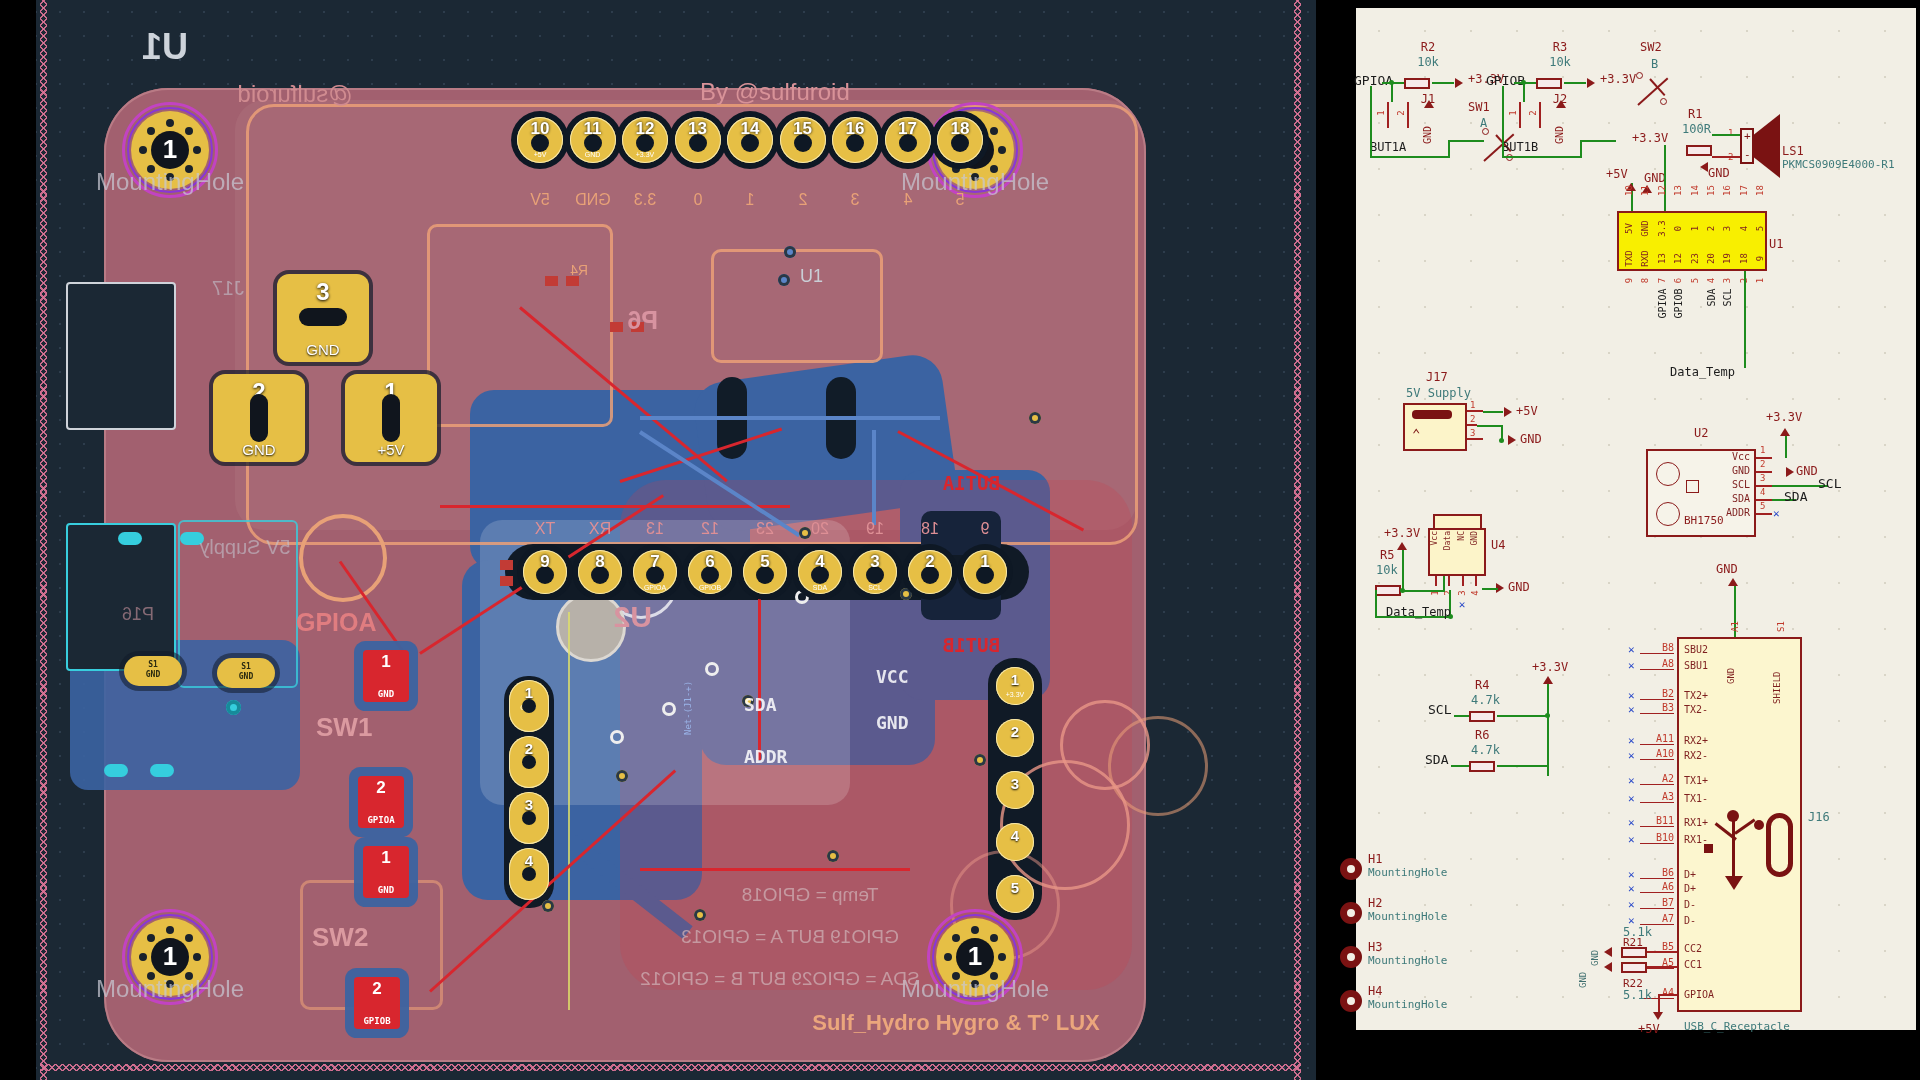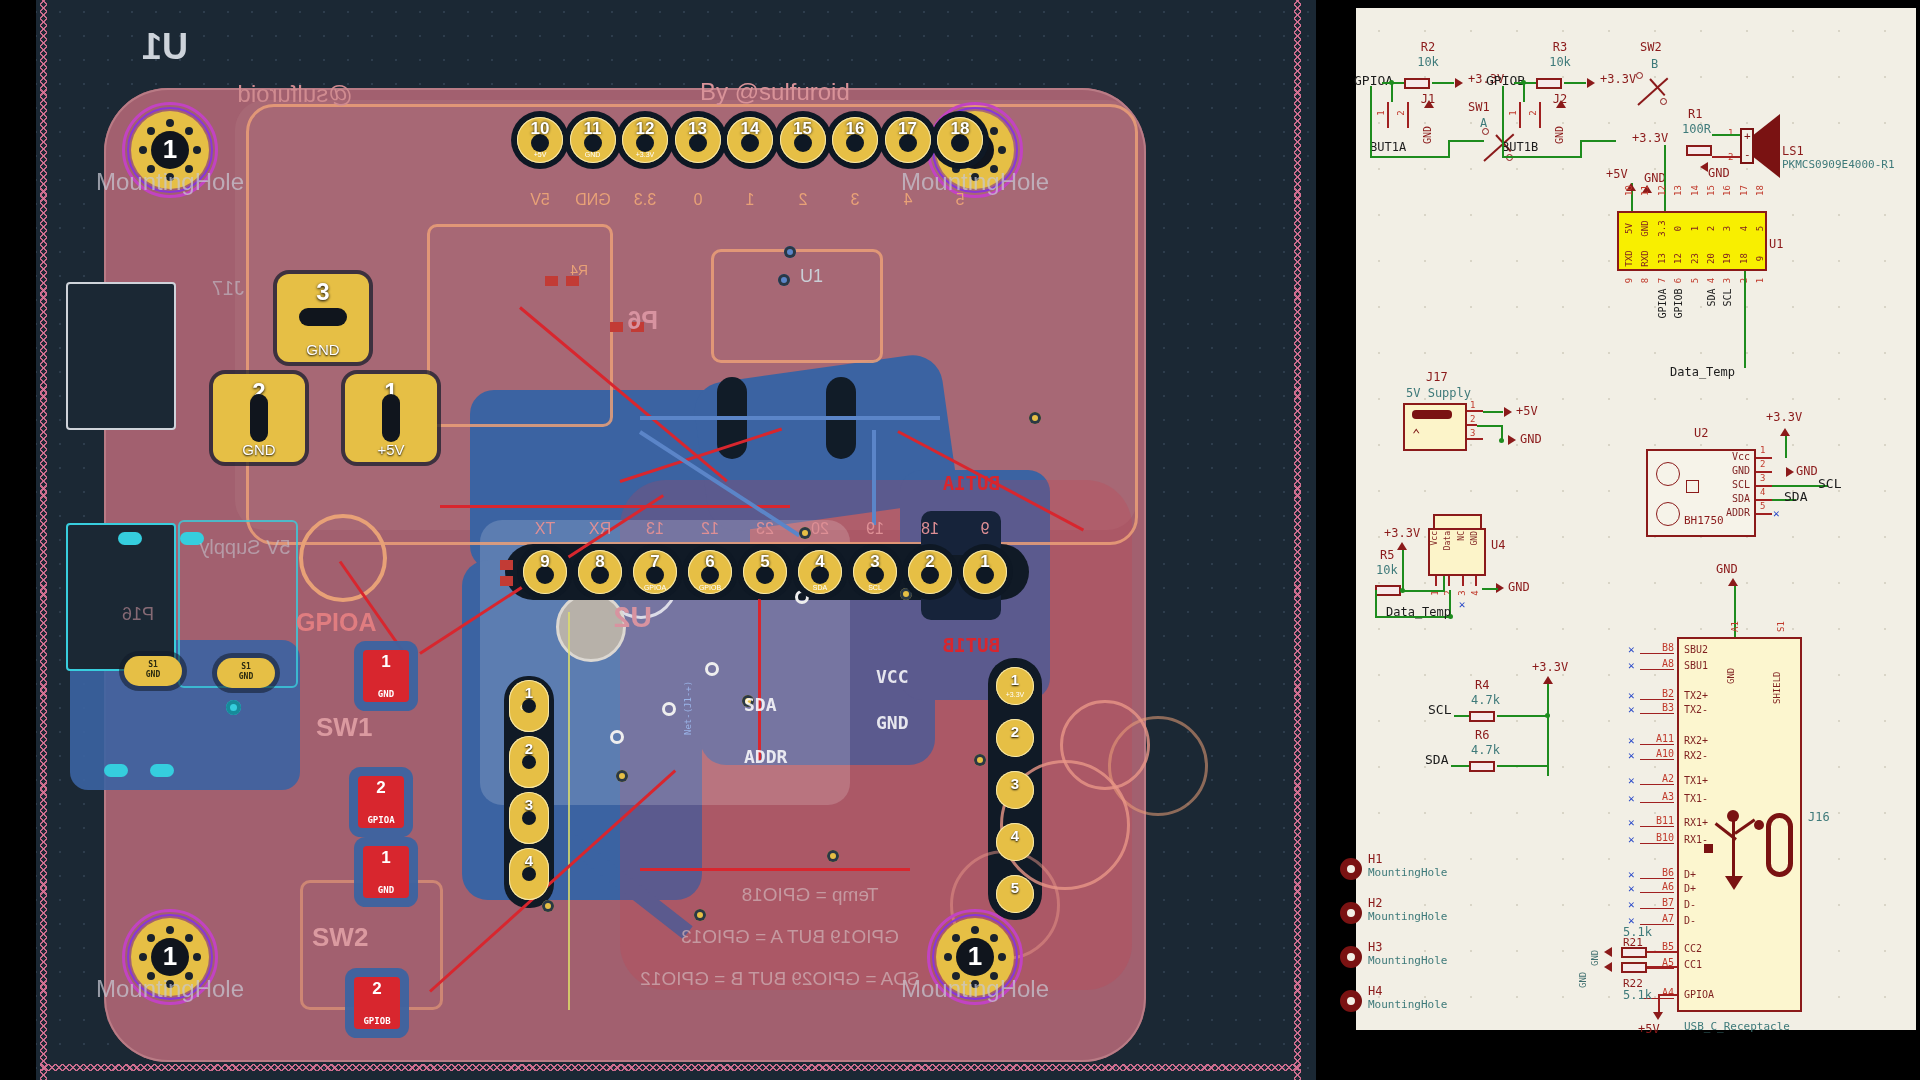--- a/index.html
+++ b/index.html
@@ -759,20 +759,21 @@
     <div class="tBut tBut1a mx">BUT1A</div>
     <div class="tBut tBut1b mx">BUT1B</div>
     <div class="tNet">Net-(J1-+)</div>
     <div class="tcop tcop1">VCC</div>
     <div class="tcop tcop2">GND</div>
     <div class="tcop tcop3">SDA</div>
     <div class="tcop tcop4">ADDR</div>
     <div class="note note1 mx">Temp = GPIO18</div>
     <div class="note note2 mx">GPIO19 BUT A = GPIO13</div>
     <div class="note note3 mx">SDA = GPIO29 BUT B = GPIO12</div>
+    <div class="tTitle">Sulf_Hydro Hygro &amp; T° LUX</div>
   </div>
 
   <div id="sheet"></div>
 
   <div>
 
       <div class="sg butg" style="--i: 0;">
         <span class="ref">R2</span>
         <span class="val">10k</span>
         <span class="net gpio">GPIOA</span>

